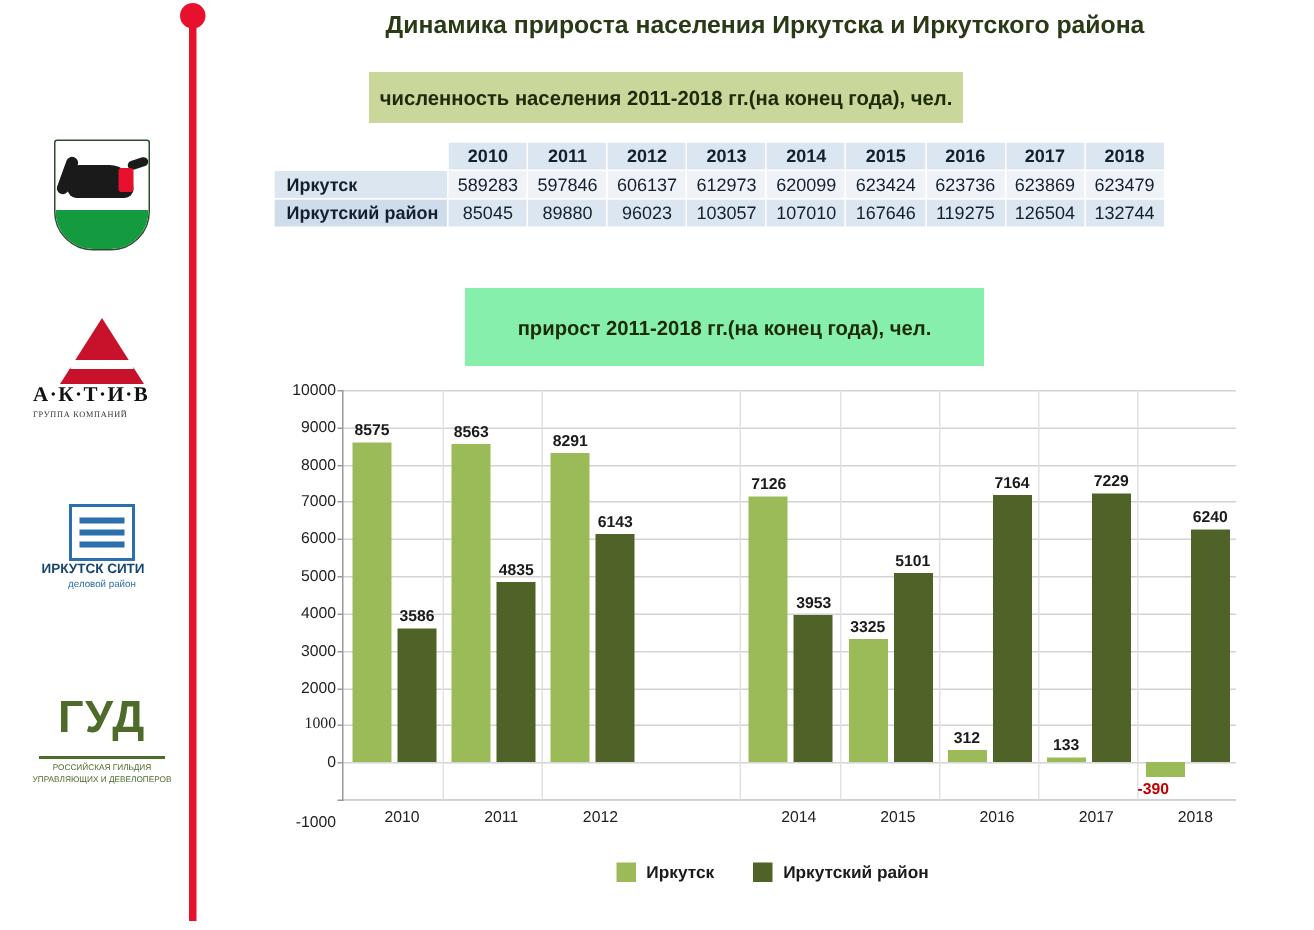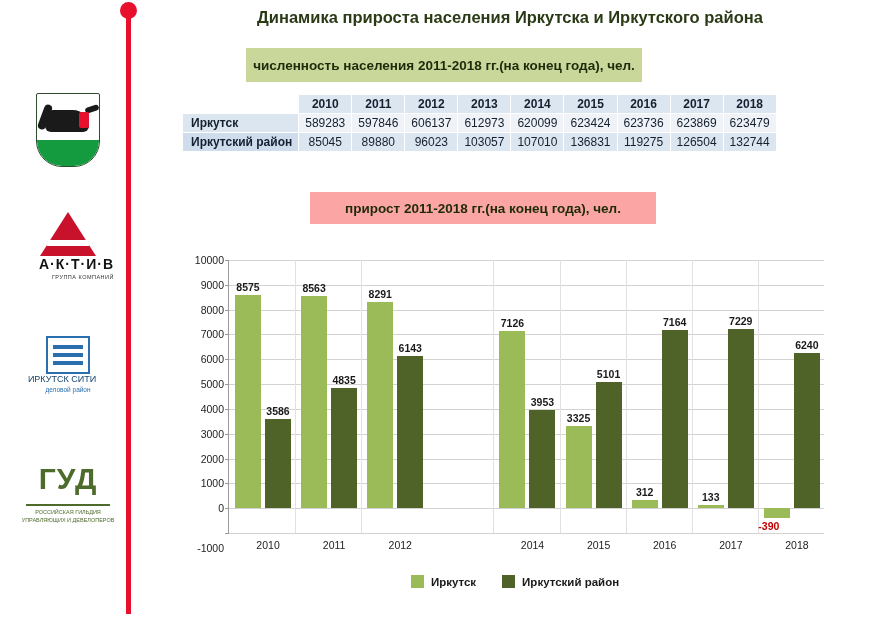--- a/index.html
+++ b/index.html
@@ -16,45 +16,45 @@
   
   .coa{width:64px;height:74px;position:relative;}
   .coa .shield{position:absolute;inset:0;background:#ffffff;border:1px solid #2d4d2d;border-radius:2px 2px 26px 26px;overflow:hidden;}
   .coa .green{position:absolute;left:0;right:0;bottom:0;height:26px;background:#149b3f;border-radius:0 0 24px 24px;}
   .coa .cat{position:absolute;left:8px;top:16px;width:44px;height:22px;background:#1a1a1a;border-radius:8px 16px 6px 6px;}
   .coa .cat:after{content:"";position:absolute;right:-10px;top:-4px;width:14px;height:6px;background:#1a1a1a;border-radius:3px;transform:rotate(-18deg);}
   .coa .tail{position:absolute;left:4px;top:10px;width:8px;height:26px;background:#1a1a1a;border-radius:4px;transform:rotate(20deg);}
   .coa .prey{position:absolute;right:10px;top:18px;width:10px;height:16px;background:#e8112d;border-radius:2px;}
 
   
-  .aktiv{width:92px;height:84px;position:relative;text-align:right;}
+  .aktiv{width:92px;height:84px;position:relative;text-align:left;font-family:Liberation Serif, serif;}
   .aktiv .tri{position:absolute;left:50%;top:2px;transform:translateX(-50%);width:0;height:0;border-left:28px solid transparent;border-right:28px solid transparent;border-bottom:44px solid #c8112b;}
   .aktiv .bar{position:absolute;left:50%;top:30px;transform:translateX(-50%);width:42px;height:6px;background:#ffffff;}
   .aktiv .name{position:absolute;left:0;right:0;top:46px;font-size:14px;font-weight:bold;letter-spacing:1px;color:#111;}
   .aktiv .sub{position:absolute;left:0;right:0;top:64px;font-size:5.5px;color:#333;letter-spacing:.5px;}
 
   
   .icity{width:92px;height:76px;position:relative;text-align:center;}
   .icity .sq{position:absolute;left:50%;top:0;transform:translateX(-50%);width:40px;height:34px;border:2px solid #2b6fae;}
   .icity .l1,.icity .l2,.icity .l3{position:absolute;left:50%;transform:translateX(-50%);width:30px;height:4px;background:#2b6fae;}
   .icity .l1{top:9px;}.icity .l2{top:17px;}.icity .l3{top:25px;}
-  .icity .name{position:absolute;left:0;right:12px;top:38px;font-size:9px;font-weight:normal;color:#16456e;text-align:center;}
+  .icity .name{position:absolute;left:0;right:12px;top:38px;font-size:9px;font-weight:bold;color:#16456e;text-align:center;}
   .icity .sub{position:absolute;left:0;right:0;top:50px;font-size:6.5px;color:#2b6fae;}
 
   
   .gud{width:96px;height:80px;position:relative;text-align:center;}
   .gud .txt{position:absolute;left:0;right:0;top:6px;font-size:30px;font-weight:bold;color:#4d6b2a;letter-spacing:1px;}
   .gud .rule{position:absolute;left:6px;right:6px;top:48px;height:2px;background:#4d6b2a;}
   .gud .sub{position:absolute;left:0;right:0;top:52px;font-size:5.5px;color:#4d6b2a;line-height:8px;}
 
   
   .title{position:absolute;left:160px;top:8px;width:700px;text-align:center;font-size:16.5px;font-weight:bold;color:#2b3a16;}
   .banner{position:absolute;background:#c9d79a;color:#1d2b0b;font-weight:bold;font-size:13.5px;display:flex;align-items:center;justify-content:center;}
   .banner1{left:246px;top:48px;width:396px;height:34px;}
-  .banner2{left:310px;top:192px;width:346px;height:32px;background:#fca5a5;}
+  .banner2{left:310px;top:192px;width:346px;height:52px;background:#86efac;}
 
   
   table.pop{position:absolute;left:182px;top:94px;border-collapse:collapse;font-size:12px;}
   table.pop th,table.pop td{border:1px solid #ffffff;padding:2px 6px;text-align:center;}
   table.pop thead th{background:#dce6f1;color:#14202f;font-weight:bold;}
   table.pop th.corner{background:#ffffff;border-color:#ffffff;}
   table.pop tbody th{background:#dce6f1;color:#14202f;text-align:left;font-weight:bold;padding-left:8px;}
   table.pop tbody td{background:#eff3f8;color:#14202f;}
   table.pop tbody tr:nth-child(2) td{background:#dce6f1;}
   table.pop tbody tr:nth-child(2) th{background:#cfdcec;}
@@ -161,21 +161,21 @@
         <td>623869</td>
         <td>623479</td>
       </tr>
       <tr>
         <th>Иркутский район</th>
         <td>85045</td>
         <td>89880</td>
         <td>96023</td>
         <td>103057</td>
         <td>107010</td>
-        <td>136831</td>
+        <td>167646</td>
         <td>119275</td>
         <td>126504</td>
         <td>132744</td>
       </tr>
     </tbody>
 </table>
 
 <div class="chart">
   <div class="plot">
       <div class="gridline" style="top: 0px;"></div>
@@ -199,21 +199,21 @@
       <div class="gridline" style="top: 148.909px;"></div>
       <div class="ylabel" style="top: 148.909px;">4000</div>
       <div class="ytick" style="top: 148.909px;"></div>
       <div class="gridline" style="top: 173.727px;"></div>
       <div class="ylabel" style="top: 173.727px;">3000</div>
       <div class="ytick" style="top: 173.727px;"></div>
       <div class="gridline" style="top: 198.545px;"></div>
       <div class="ylabel" style="top: 198.545px;">2000</div>
       <div class="ytick" style="top: 198.545px;"></div>
       <div class="gridline" style="top: 223.364px;"></div>
-      <div class="ylabel" style="top: 223.364px;">1000</div>
+      <div class="ylabel" style="top: 223.364px; font-family: Liberation Serif, serif;">1000</div>
       <div class="ytick" style="top: 223.364px;"></div>
       <div class="gridline" style="top: 248.182px;"></div>
       <div class="ylabel" style="top: 248.182px;">0</div>
       <div class="ytick" style="top: 248.182px;"></div>
       <div class="gridline" style="top: 273px;"></div>
       <div class="ylabel" style="top: 273px; margin-top: 15px;">-1000</div>
       <div class="ytick" style="top: 273px;"></div>
       <div class="group" style="left: 0px; width: 66.1111px;">
         <div class="bar a" style="bottom: 24.8182px; height: 212.816px; background: rgb(155, 187, 89);"></div>
         <div class="vlabel" style="left: 19px; bottom: 239.634px;">8575</div>

